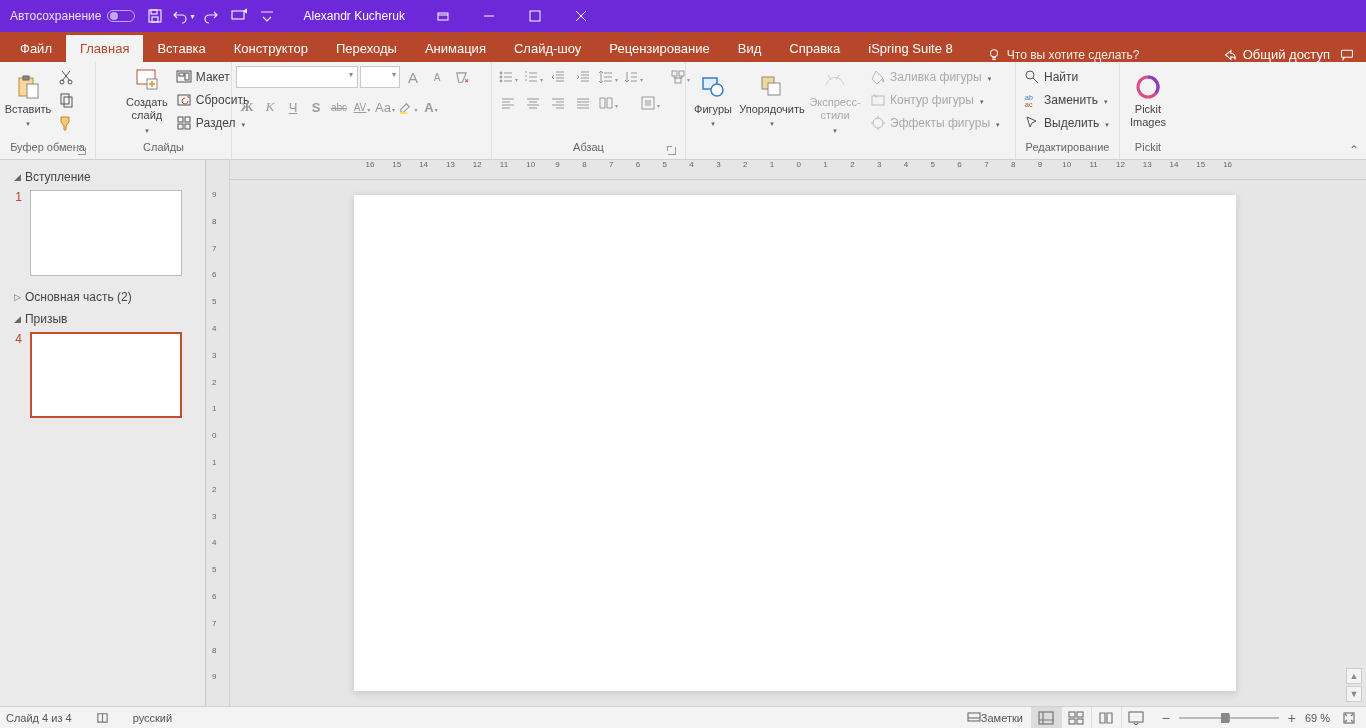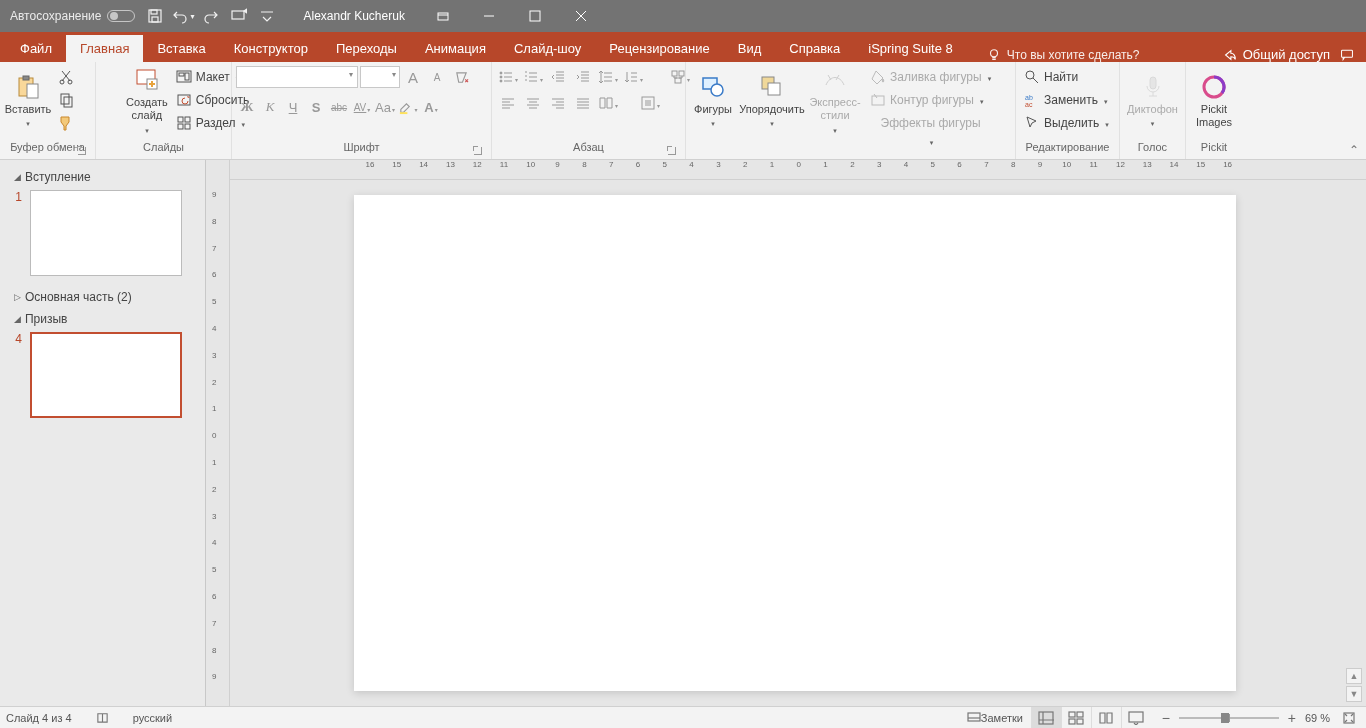--- a/index.html
+++ b/index.html
@@ -1,19 +1,19 @@
 <!DOCTYPE html>
 <html><head>
 <meta charset="utf-8">
 <style>
 * { margin:0; padding:0; box-sizing:border-box; font-family:"Segoe UI",Arial,sans-serif; user-select:none; }
 body { width:1366px; height:728px; background:#e6e6e6; overflow:hidden; display:flex; flex-direction:column; }
 
 
-.titlebar { height:32px; background:#737373; display:flex; align-items:center; color:#fff; font-size:12px; }
+.titlebar { height:32px; background:#6d28d9; display:flex; align-items:center; color:#fff; font-size:12px; }
 .titlebar .qat { display:flex; align-items:center; gap:4px; padding:0 6px; }
 .qat .autosave { display:flex; align-items:center; gap:6px; padding:0 4px; opacity:.85; }
 .qat .toggle { width:28px; height:12px; border:1px solid rgba(255,255,255,.7); border-radius:8px; position:relative; }
 .qat .toggle::before { content:""; position:absolute; left:2px; top:1px; width:8px; height:8px; border-radius:50%; background:rgba(255,255,255,.7); }
 .qat-btn { width:24px; height:24px; display:flex; align-items:center; justify-content:center; opacity:.9; }
 .qat-btn svg { width:16px; height:16px; fill:none; stroke:#fff; stroke-width:1.2; }
 .qat .drop::after { content:"▾"; font-size:8px; margin-left:2px; }
 .titlebar .title-center { flex:1; text-align:center; opacity:.95; }
 .titlebar .title-right { display:flex; align-items:center; gap:2px; padding:0 4px; }
 .titlebar .username { padding:0 14px; font-size:12px; }
@@ -338,21 +338,20 @@
               </svg>
               <span class="drop"></span>
             </div>
           <div class="fmt-btn">
               <span style="font-weight:bold;">A</span>
               <span class="drop"></span>
             </div>
         </div>
       </div>
     </div>
-    <div class="label"><span>Шрифт</span><span class="dlg"></span></div>
   </div>
 
   <div class="rgroup" style="width:194px;">
     <div class="controls">
       <div class="para-grid">
         <div class="para-row">
           <div class="para-btn">
               <svg viewBox="0 0 16 16">
                 <circle cx="3" cy="4" r="1" fill="#999"></circle>
                 <path d="M6 4h8"></path>
@@ -487,21 +486,21 @@
             <span class="drop"></span>
           </div>
         <div class="sm-btn" style="color:#aaa;">
             <svg viewBox="0 0 16 16" fill="none" stroke="#bbb">
               <rect x="2" y="4" width="12" height="9"></rect>
               <path d="M4 2l3 4"></path>
             </svg>
             <span>Контур фигуры</span>
             <span class="drop"></span>
           </div>
-        <div class="sm-btn" style="color:#aaa;flex-direction:column;">
+        <div class="sm-btn" style="color:#aaa;">
             <svg viewBox="0 0 16 16" fill="none" stroke="#bbb">
               <circle cx="8" cy="8" r="5"></circle>
               <path d="M8 1v2M8 13v2M1 8h2M13 8h2"></path>
             </svg>
             <span>Эффекты фигуры</span>
             <span class="drop"></span>
           </div>
       </div>
     </div>
   </div>
@@ -529,35 +528,20 @@
               <path d="M3 2l3 10 2-4 4-2z"></path>
             </svg>
             <span>Выделить</span>
             <span class="drop"></span>
           </div>
       </div>
     </div>
     <div class="label">Редактирование</div>
   </div>
 
-  <div class="rgroup" style="width:66px;">
-    <div class="controls">
-      <div class="big-btn disabled" style="width:58px;">
-        <div class="ico">
-            <svg viewBox="0 0 26 26" fill="#ccc" stroke="#aaa">
-              <rect x="10" y="3" width="6" height="12" rx="3"></rect>
-              <path d="M7 12a6 6 0 0 0 12 0M13 18v4M9 22h8" fill="none"></path>
-            </svg>
-          </div>
-        <span>Диктофон</span>
-          <span class="drop"></span>
-      </div>
-    </div>
-    <div class="label">Голос</div>
-  </div>
 
   <div class="rgroup" style="width:56px;border-right:none;">
     <div class="controls">
       <div class="big-btn" style="width:48px;">
         <div class="ico">
             <svg viewBox="0 0 26 26">
               <circle cx="13" cy="13" r="10" fill="none" stroke="#d94c8c" stroke-width="3"></circle>
               <path d="M13 3a10 10 0 0 1 8 16" fill="none" stroke="#8c3cc8" stroke-width="3"></path>
             </svg>
           </div>

